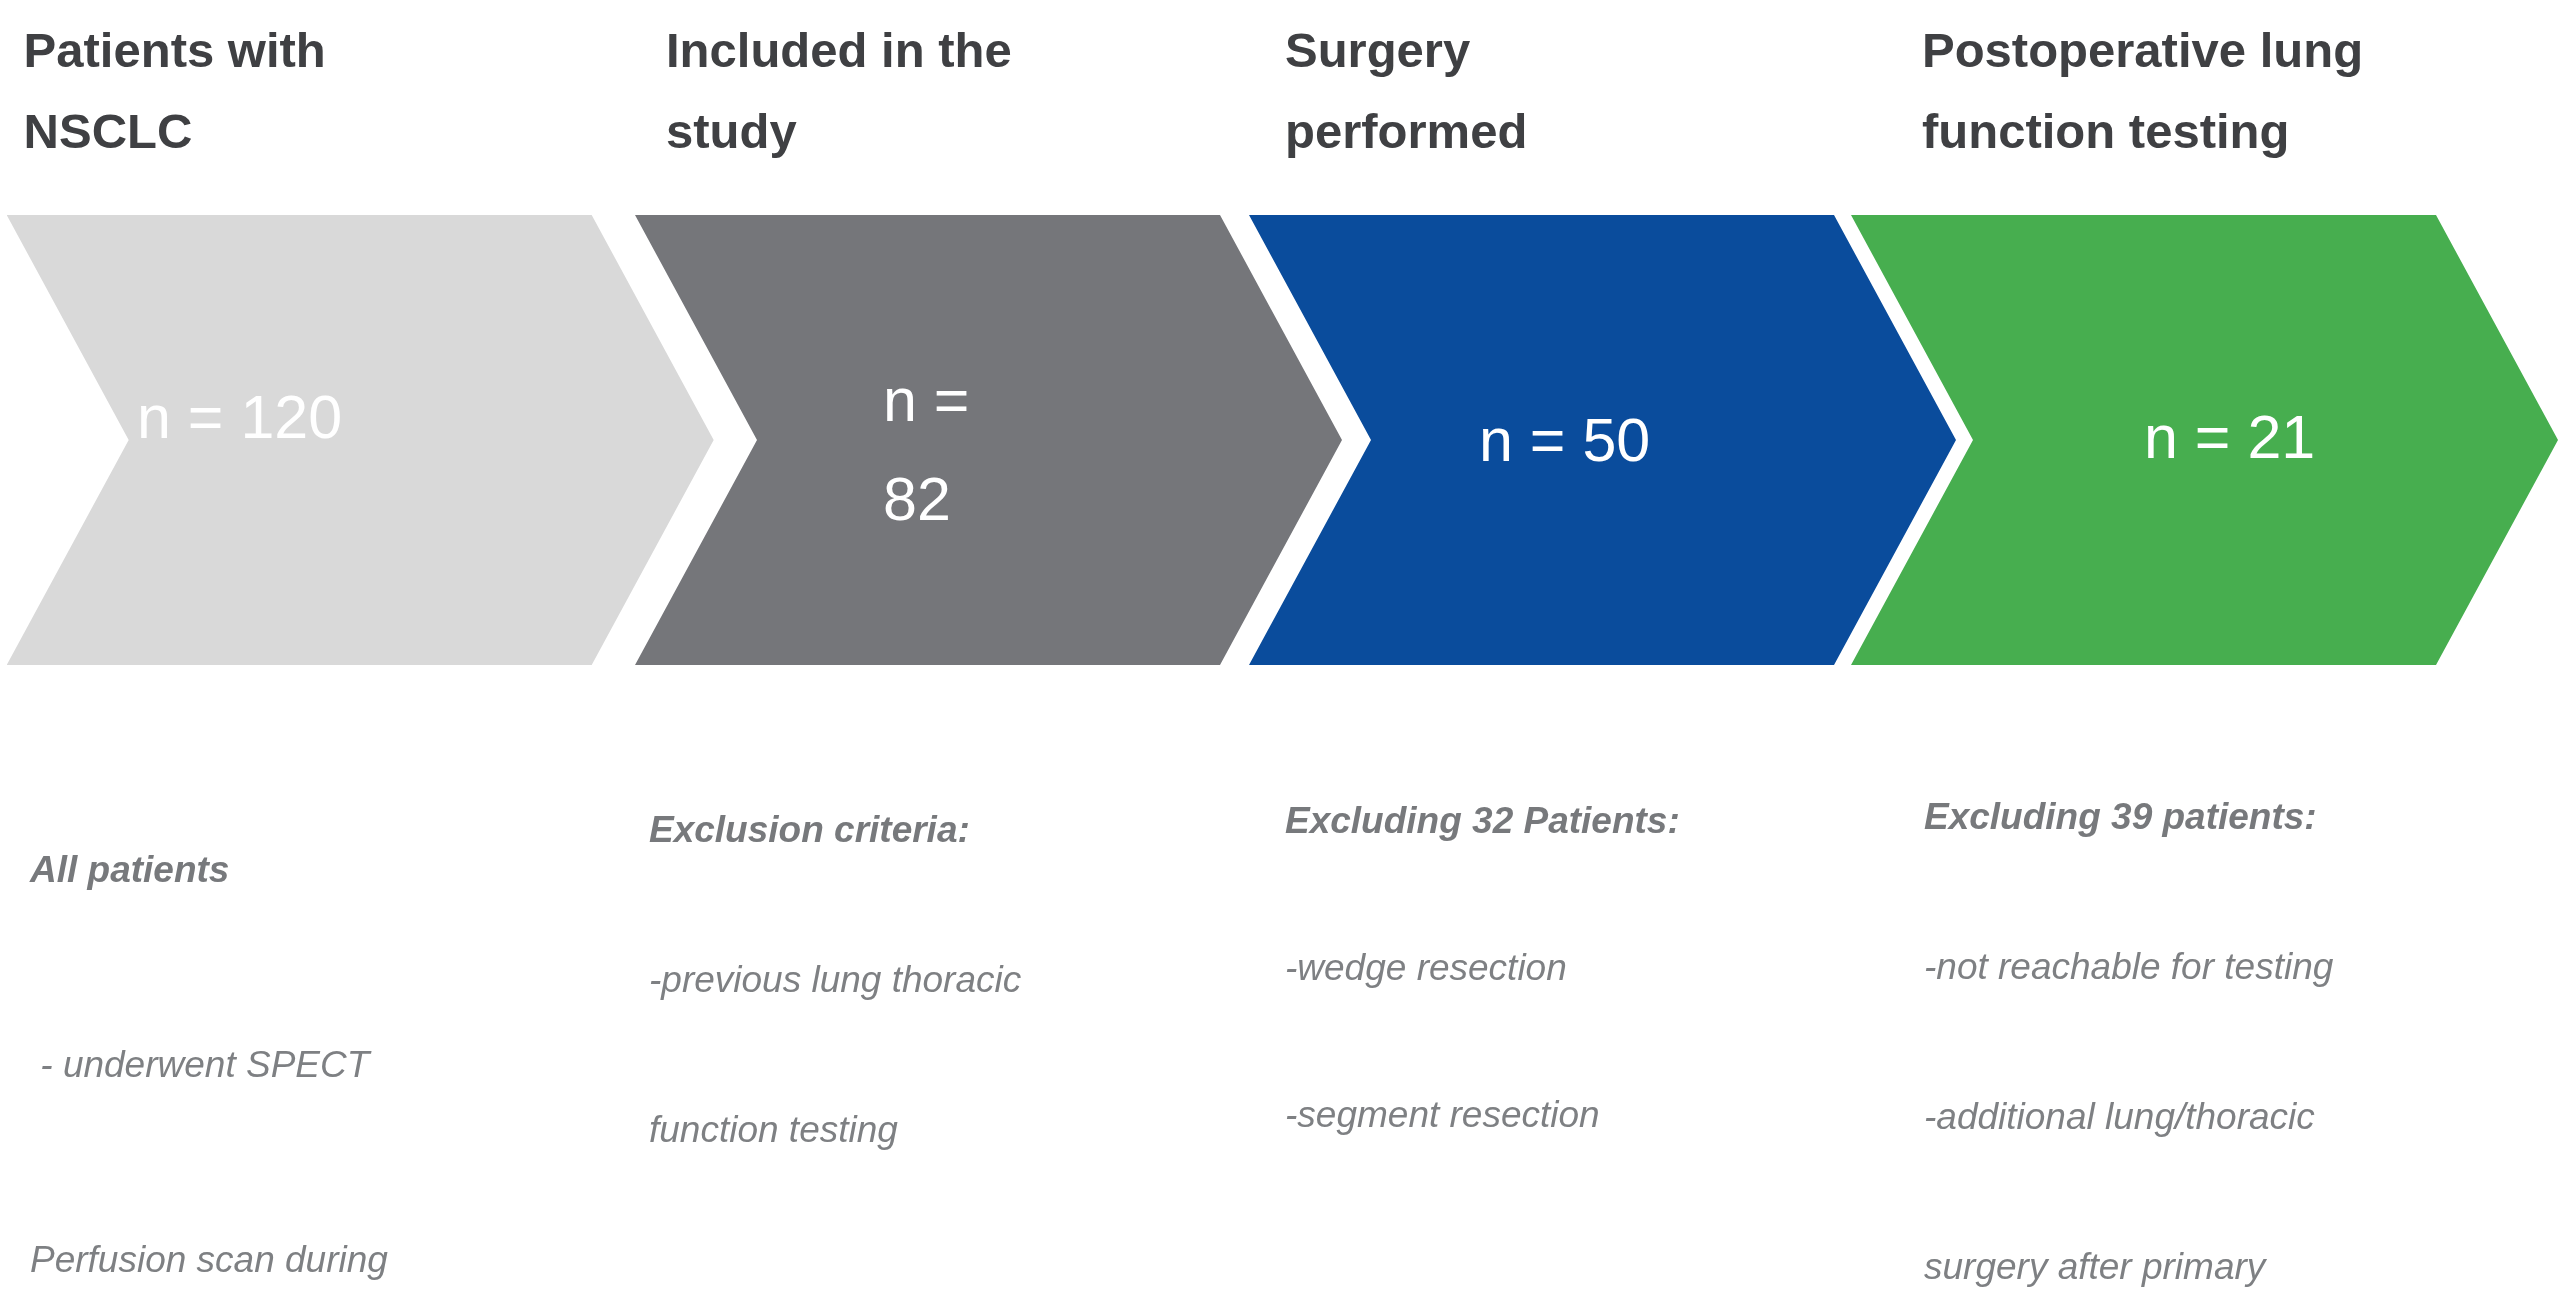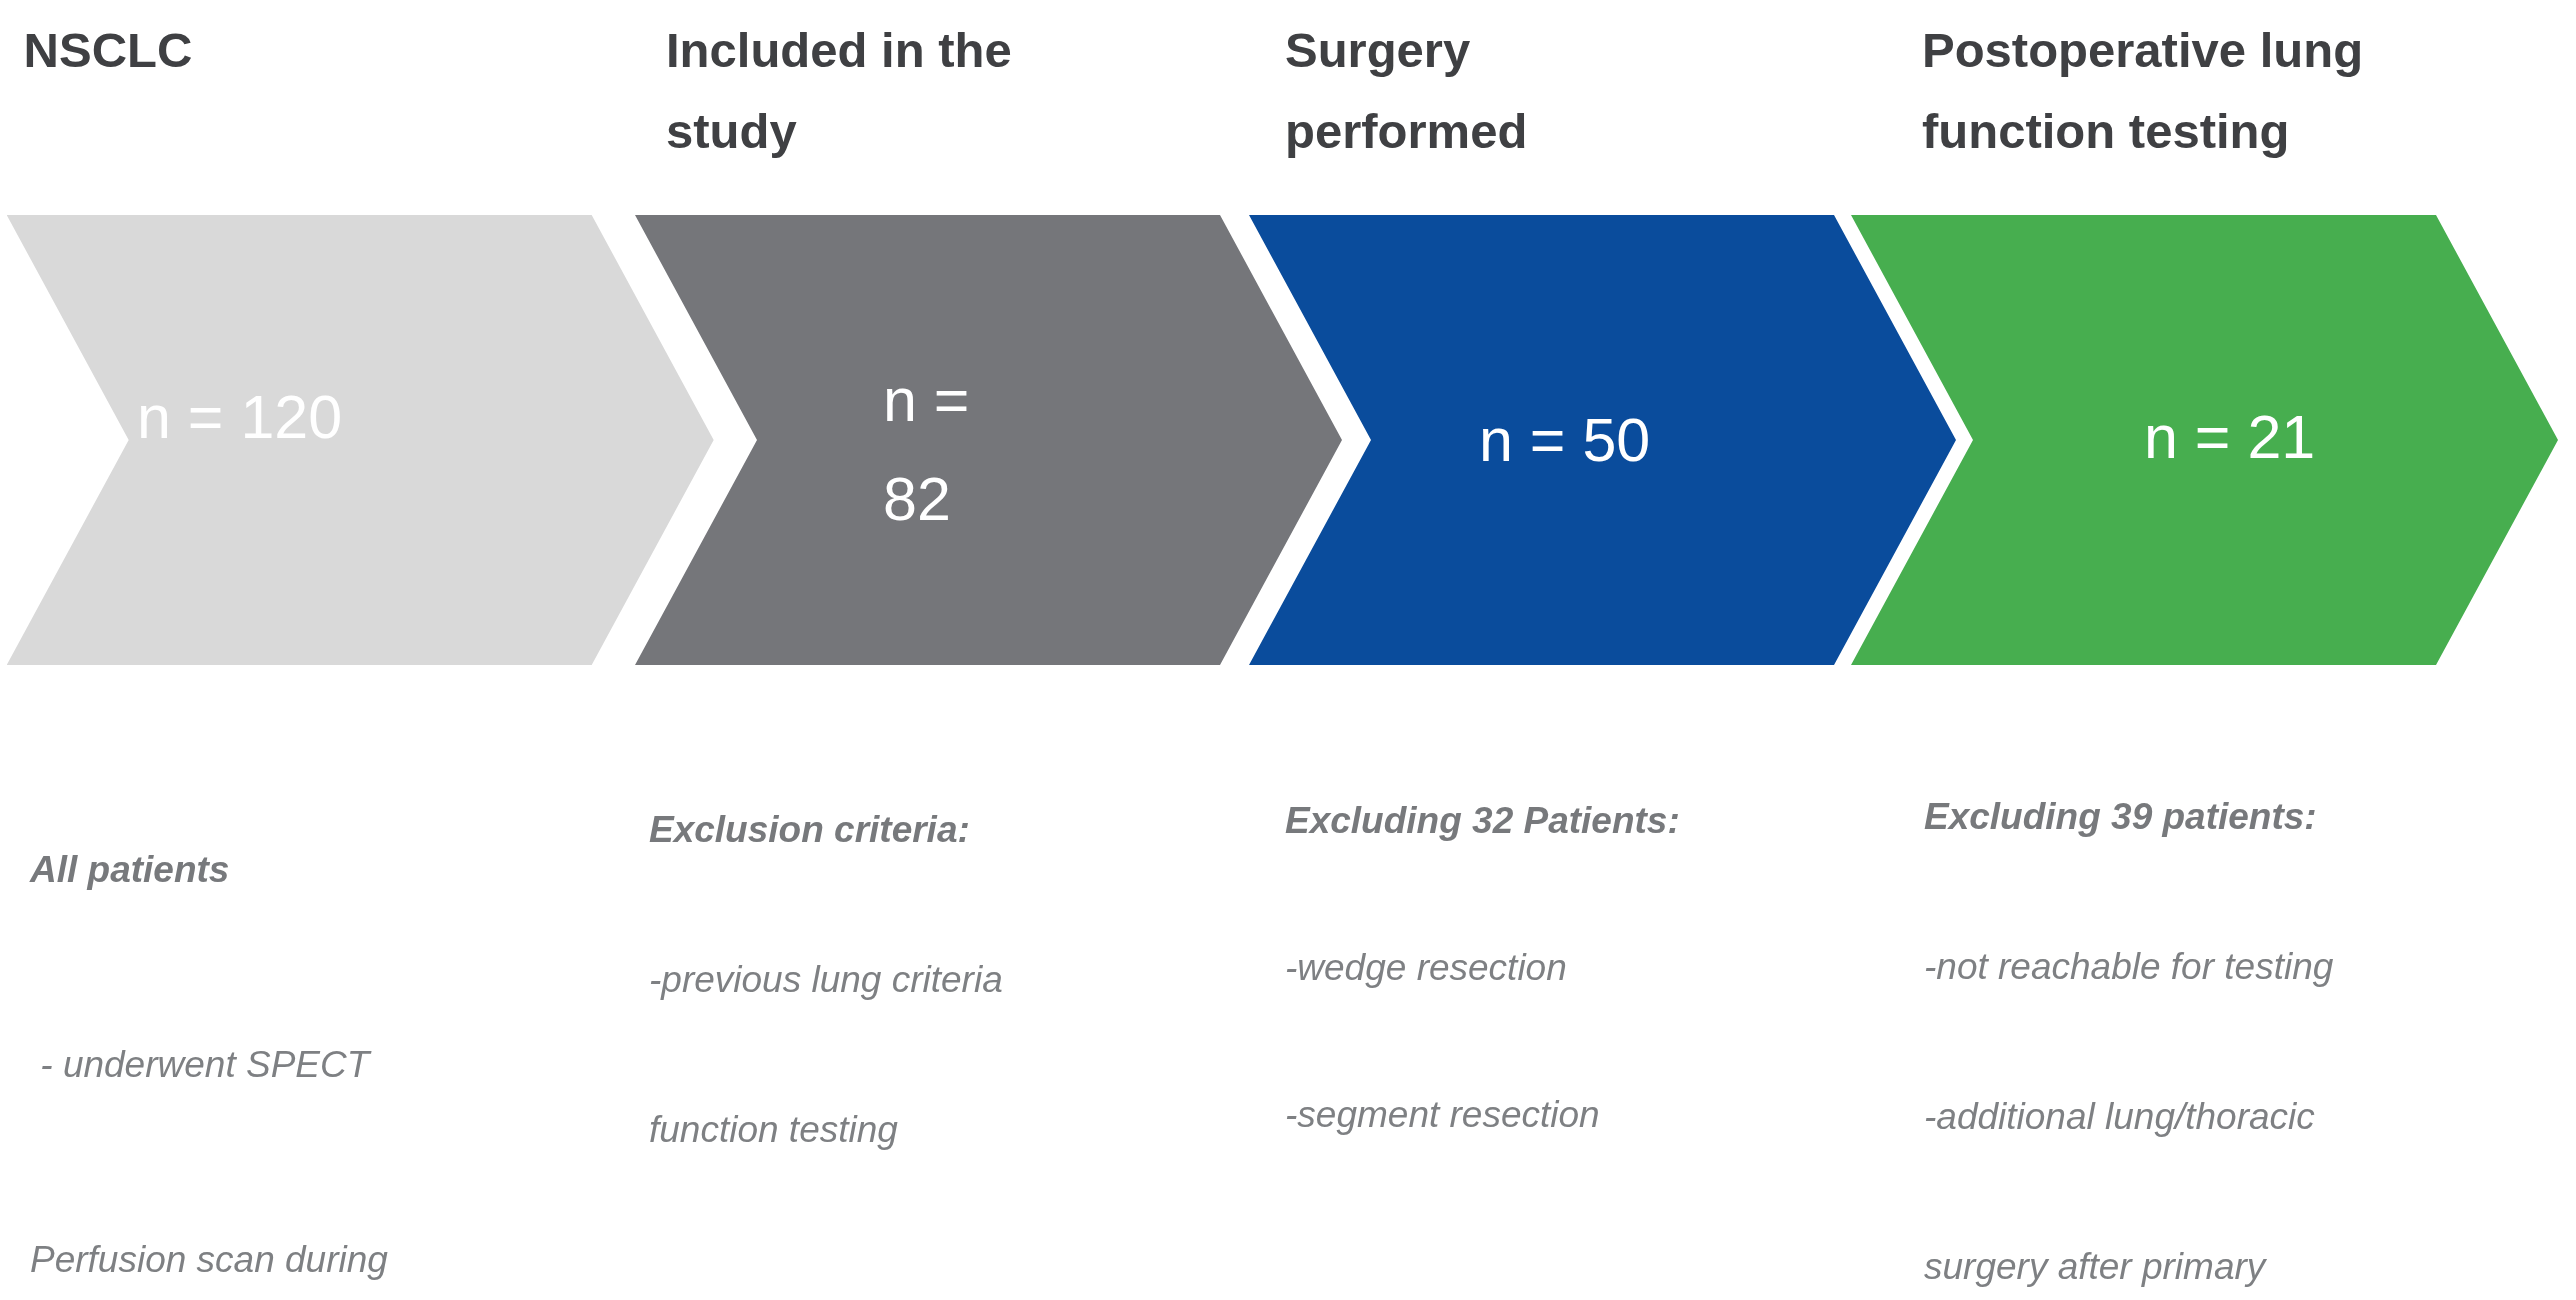--- a/index.html
+++ b/index.html
@@ -58,38 +58,38 @@
   .s4 .notes{left:1924px;top:692px;line-height:50px;}
   .note-line{min-height:47px;font-style:italic;}
   .note-line.b{font-weight:bold;color:#77797C;}
 </style>
 </head>
 <body>
 
 <div id="canvas">
 
   <div class="step s1">
-    <div class="heading"><div>NSCLC</div></div>
+    <div class="heading"><div>Patients with</div><div>NSCLC</div></div>
     <div class="chevron" style="background: rgb(217, 217, 217);"></div>
     <div class="nlabel"><div>n = 120</div></div>
     <div class="notes">
       <div class="note-line b">All patients</div>
       <div class="note-line"> - underwent SPECT</div>
       <div class="note-line">Perfusion scan during</div>
       
     </div>
   </div>
 
   <div class="step s2">
     <div class="heading"><div>Included in the</div><div>study</div></div>
     <div class="chevron" style="background: rgb(117, 118, 122);"></div>
     <div class="nlabel"><div>n =</div><div>82</div></div>
     <div class="notes">
       <div class="note-line b">Exclusion criteria:</div>
-      <div class="note-line">-previous lung criteria</div>
+      <div class="note-line">-previous lung thoracic</div>
       <div class="note-line">function testing</div>
       
       
       
       
     </div>
   </div>
 
   <div class="step s3">
     <div class="heading"><div>Surgery</div><div>performed</div></div>

